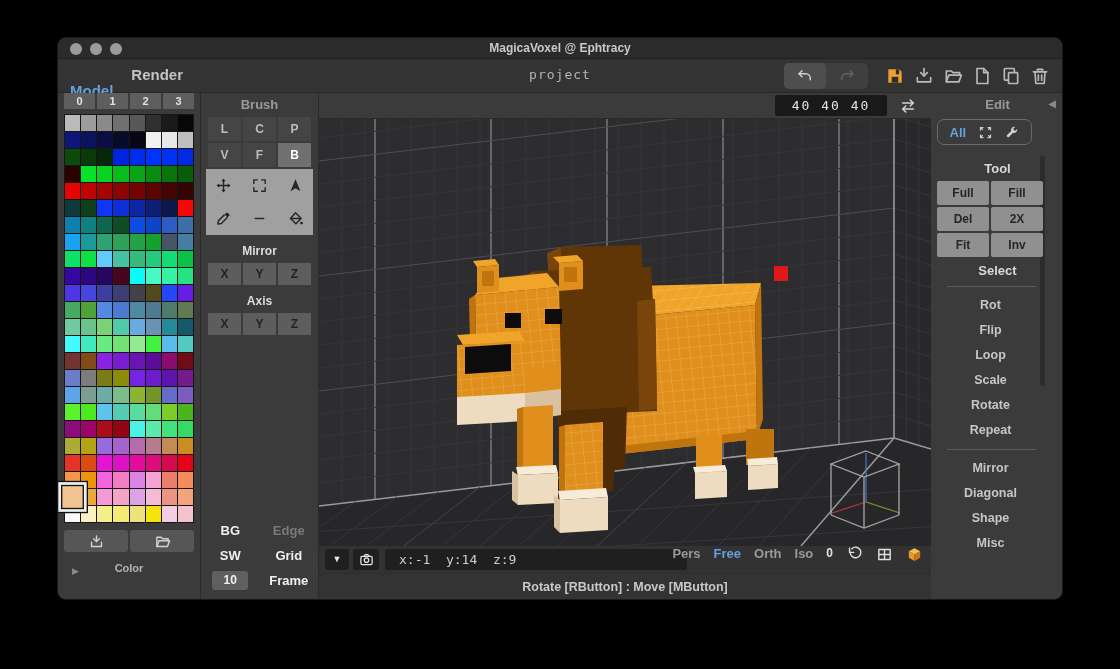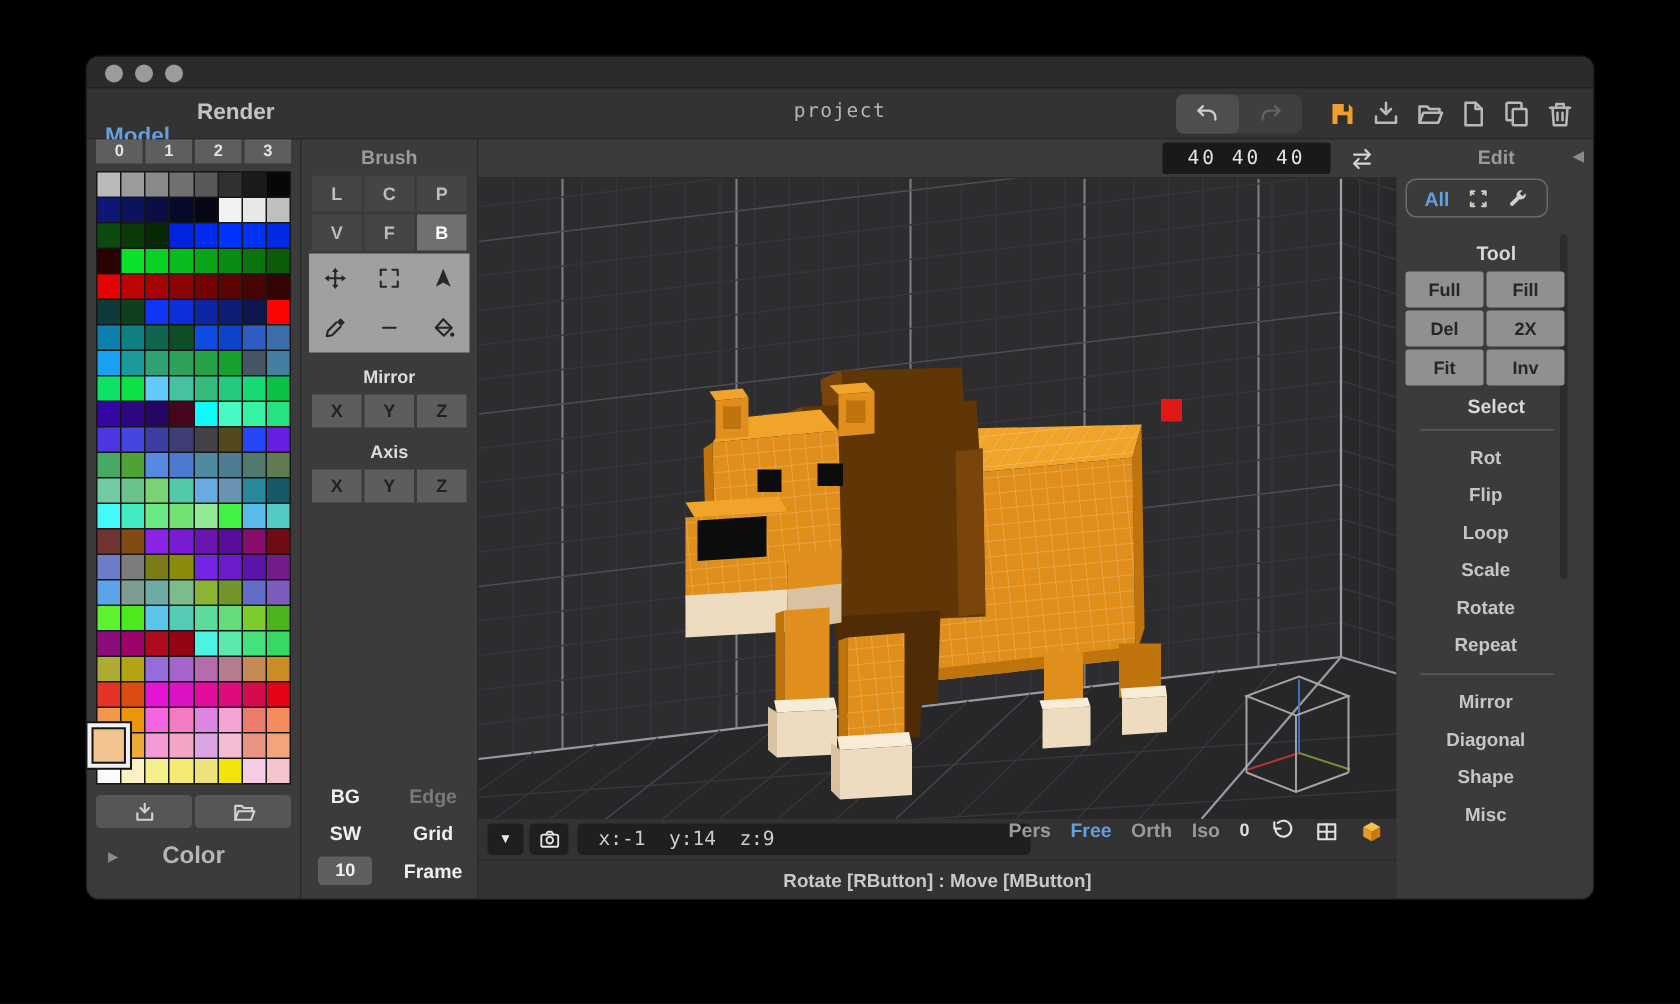--- a/index.html
+++ b/index.html
@@ -43,21 +43,21 @@
   .pal-tabs{display:flex;gap:2px;margin:0 6px;}
   .pal-tab{flex:1;height:16px;line-height:16px;text-align:center;background:#5e5e5e;color:#e2e2e2;font-size:11px;font-weight:bold;}
   .swatches{display:grid;grid-template-columns:repeat(8,1fr);gap:1px;background:#161616;padding:1px;margin:5px 6px 0 6px;}
   .swatch{height:16px;}
   .swatch.selected{position:relative;z-index:3;transform:scale(1.35);box-shadow:0 0 0 1px #141414,0 0 0 3px #f0f0f0,0 0 0 4px #141414;}
   .pal-actions{display:flex;gap:2px;margin:7px 6px 0 6px;}
   .pal-btn{flex:1;height:22px;background:#565656;border-radius:3px;display:flex;align-items:center;justify-content:center;color:#d2d2d2;}
   .pal-btn .icon{width:17px;height:17px;}
   .color-row{position:relative;margin-top:10px;height:20px;}
   .color-row .tri{position:absolute;left:14px;top:4px;font-size:9px;color:#8a8a8a;}
-  .color-row .lbl{display:block;text-align:center;font-size:16px;font-weight:bold;color:#b5b5b5;}
+  .color-row .lbl{display:block;text-align:center;font-size:11px;font-weight:bold;color:#b5b5b5;}
   
   .shape-grid{display:grid;grid-template-columns:repeat(3,1fr);gap:2px;margin:0 7px;}
   .shape-btn{height:24px;line-height:24px;text-align:center;background:#454545;color:#bdbdbd;font-size:12px;font-weight:bold;}
   .shape-btn.active{background:#707070;color:#fff;}
   .mode-box{margin:8px 5px 0 5px;background:#a0a0a0;}
   .mode-item{height:33px;line-height:33px;text-align:center;font-size:14px;font-weight:bold;color:#2e2e2e;border-bottom:1px solid #8e8e8e;}
   .mode-item.active{background:#d9d9d9;color:#1c1c1c;border-bottom:none;}
   .tool-grid{margin:2px 5px 0 5px;background:#a0a0a0;display:grid;grid-template-columns:repeat(3,1fr);}
   .tool-cell{height:33px;display:flex;align-items:center;justify-content:center;color:#262626;}
   .tool-cell .icon{width:17px;height:17px;}
@@ -112,20 +112,21 @@
 <body>
 
 <div class="win">
 
   <div class="titlebar">
     <div class="lights">
       <div class="light"></div>
       <div class="light"></div>
       <div class="light"></div>
     </div>
+    <div class="wtitle">MagicaVoxel @ Ephtracy</div>
   </div>
 
   <div class="menubar">
     <div class="tabs">
         <div class="mtab active">Model</div>
         <div class="mtab">Render</div>
       </div>
     <div class="project">project</div>
     <div class="topicons">
       <div class="undoredo">

